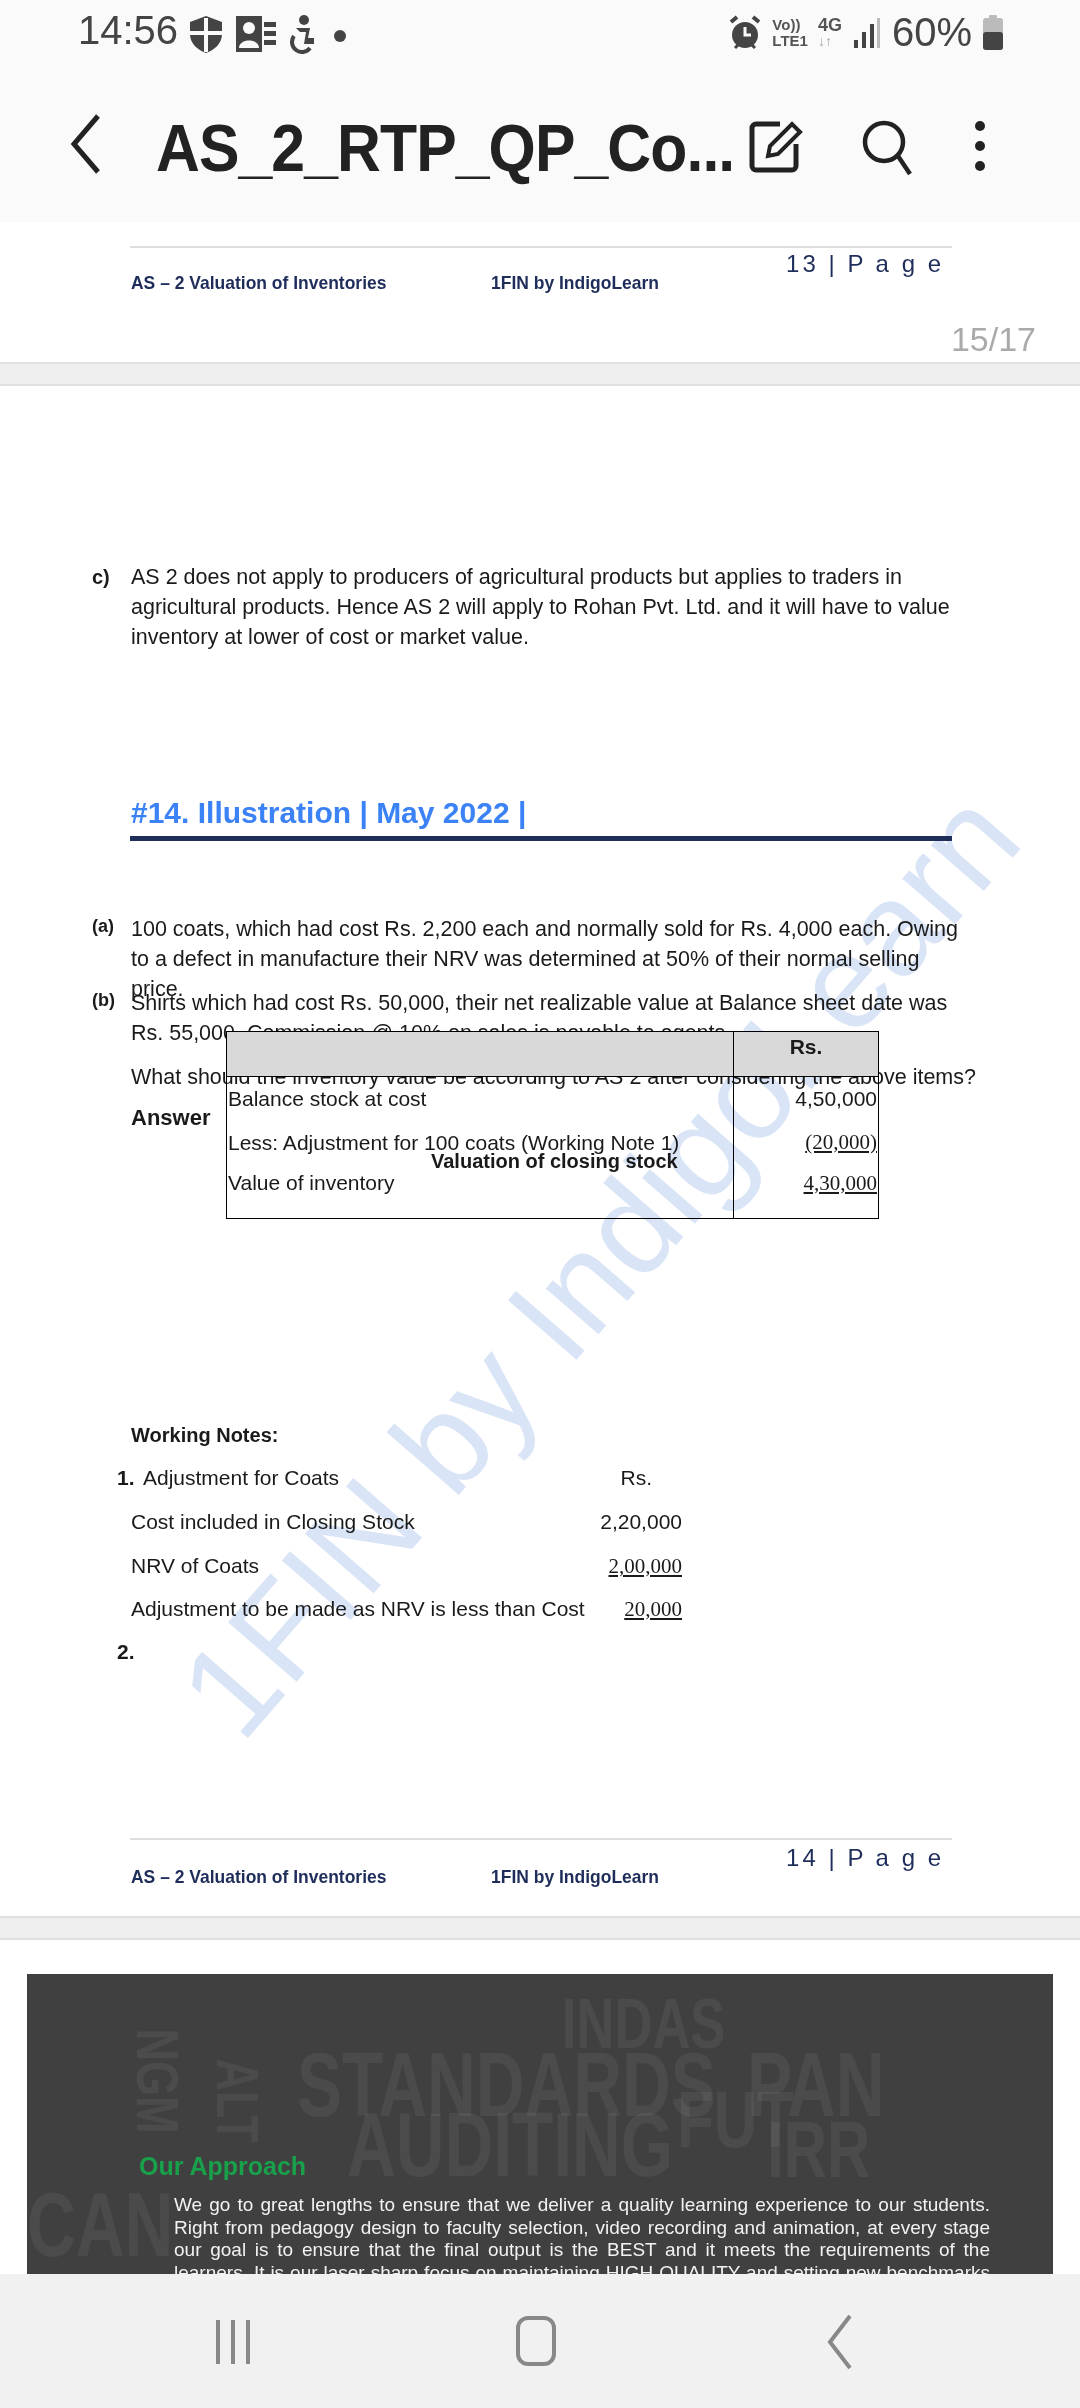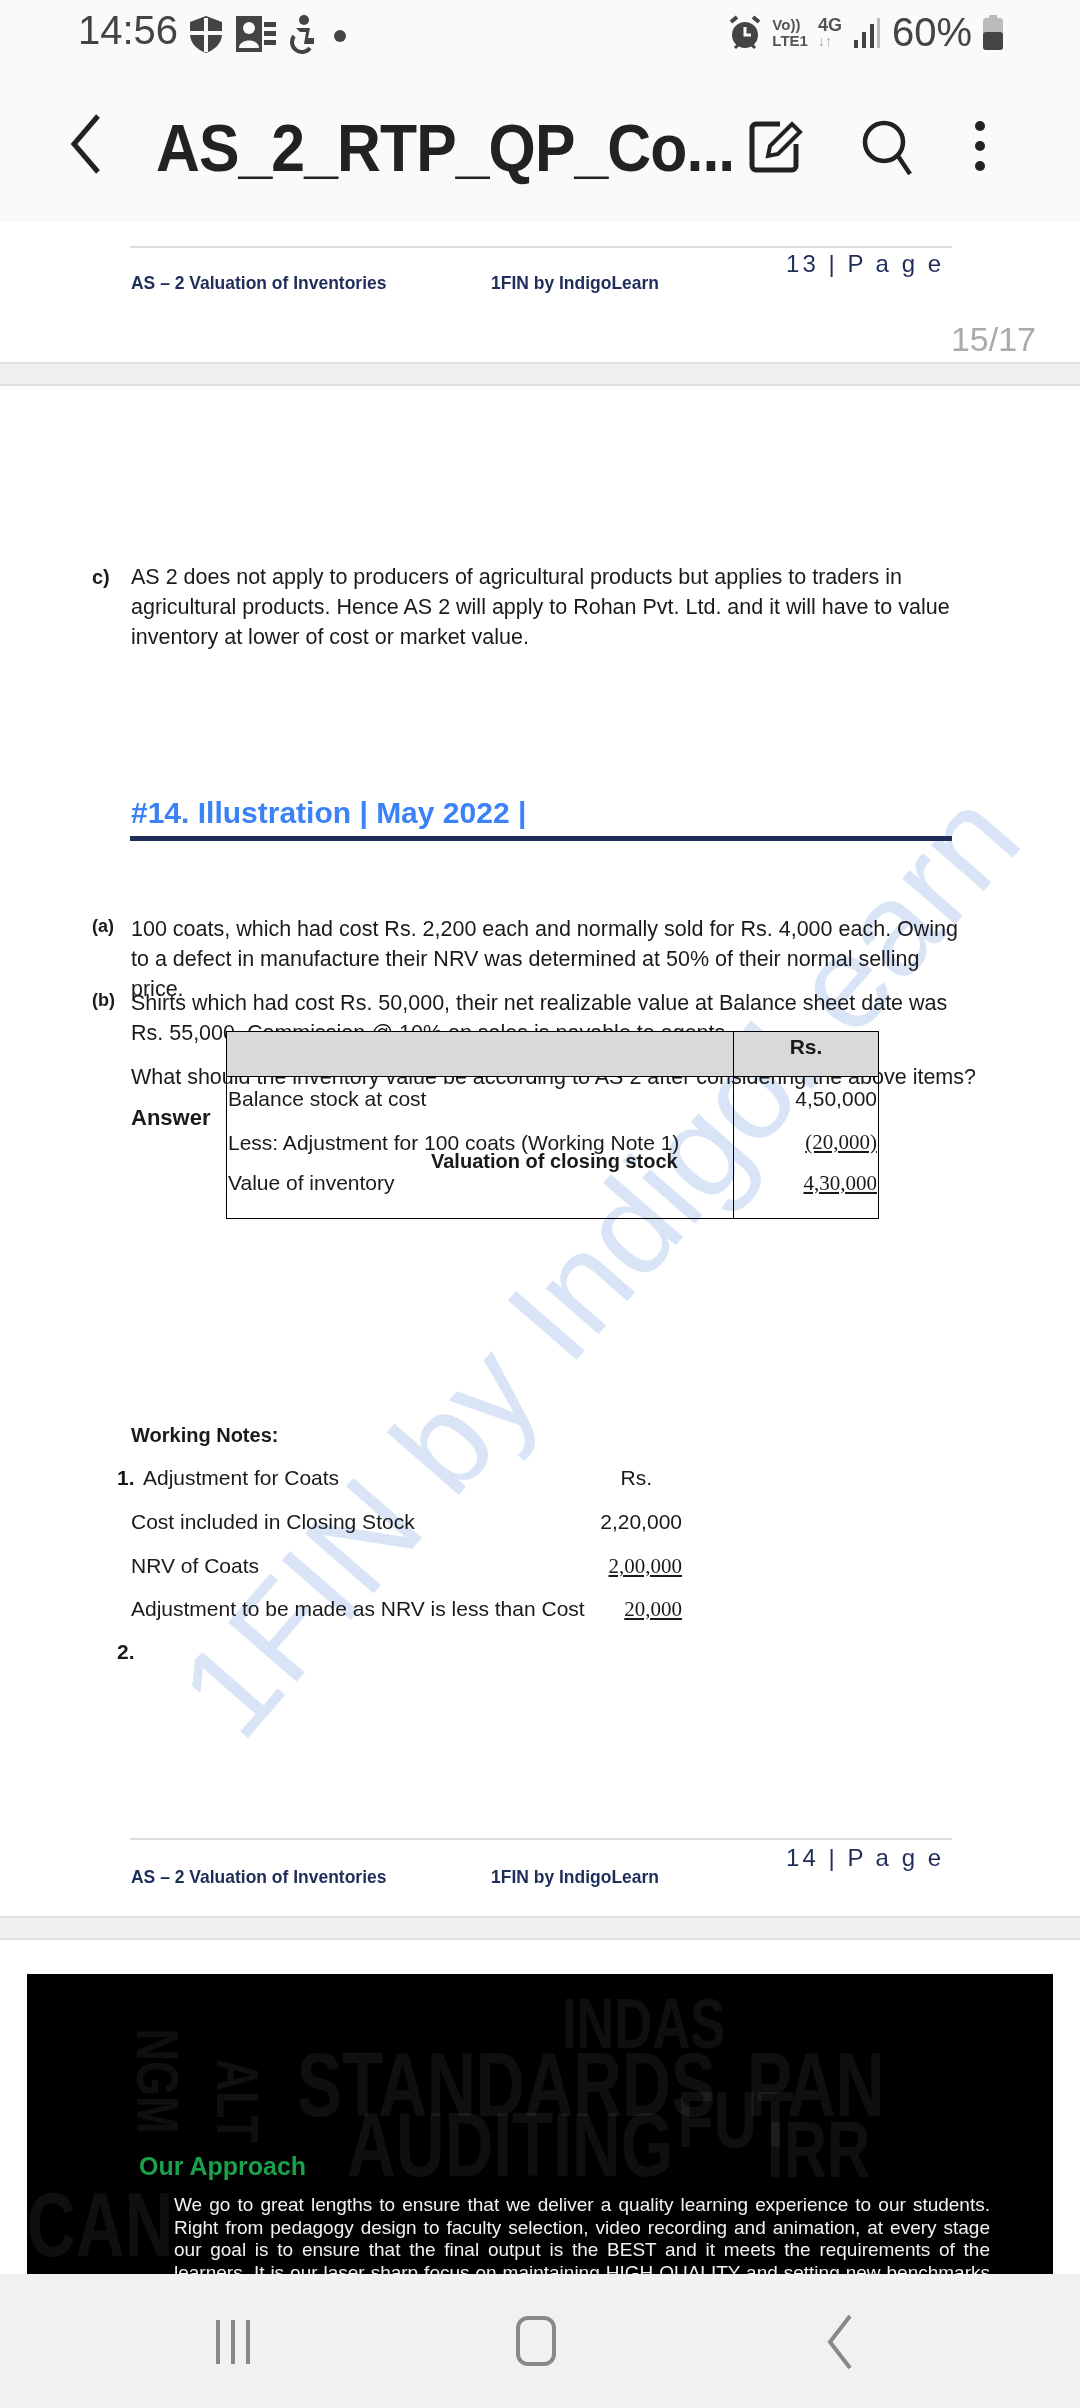--- a/index.html
+++ b/index.html
@@ -42,21 +42,21 @@
   .val-table td.num { text-align: right; width: 145px; }
   .val-table tr.head td.num { text-align: center; }
   .ul { text-decoration: underline; font-family: Liberation Serif, serif; }
 
   .wn-row { position: absolute; font-size: 21px; }
   .wn-num { position: absolute; text-align: right; font-size: 21px; }
 
   .watermark { position: absolute; left: 150px; top: 1280px; font-size: 132px; color: rgba(170, 195, 235, 0.45); transform: rotate(-49deg); transform-origin: left top; white-space: nowrap; font-family: "Liberation Sans", sans-serif; pointer-events: none; }
 
   
-  .promo { position: absolute; left: 27px; top: 1752px; width: 1026px; height: 320px; background: #000000; overflow: hidden; }
+  .promo { position: absolute; left: 27px; top: 1752px; width: 1026px; height: 320px; background: #404040; overflow: hidden; }
   .promo-bg-word { position: absolute; font-weight: bold; color: rgba(255,255,255,0.06); font-family: "Liberation Sans", sans-serif; white-space: nowrap; transform: scaleX(0.75); transform-origin: left; }
   .promo-title { position: absolute; left: 112px; top: 178px; font-size: 25px; font-weight: bold; color: #19a04a; }
   .promo-text { position: absolute; left: 147px; top: 220px; width: 816px; font-size: 19px; line-height: 22.5px; color: #f2f2f2; text-align: justify; }
 
   
   .nav-bar { position: absolute; left: 0; top: 2274px; width: 1080px; height: 134px; background: #f1f1f1; }
   .nav-btn { position: absolute; top: 38px; width: 80px; height: 60px; cursor: pointer; }
 </style>
 </head>
 <body>

